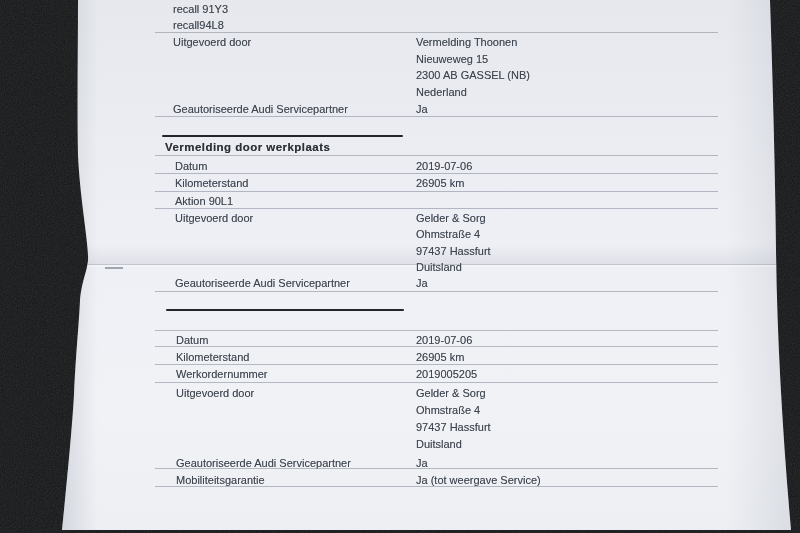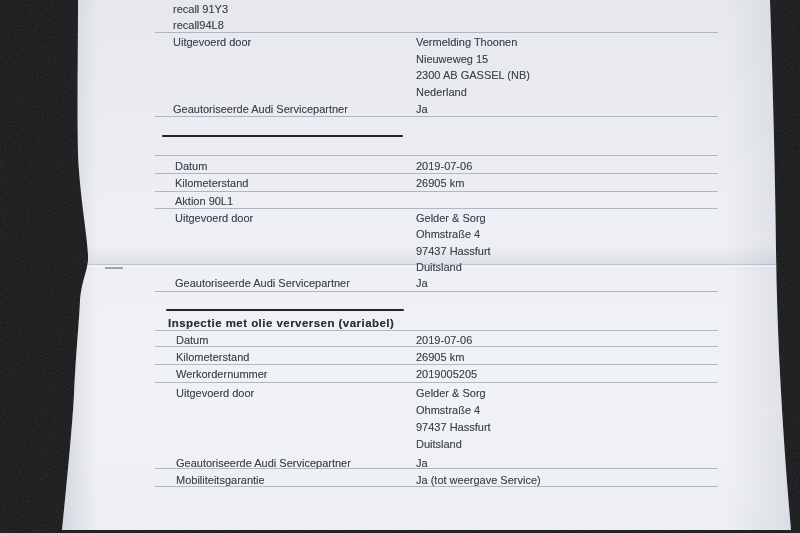--- a/index.html
+++ b/index.html
@@ -78,20 +78,21 @@
     <div class="txt val" style="top:36px">Vermelding Thoonen</div>
     <div class="txt val" style="top:53px">Nieuweweg 15</div>
     <div class="txt val" style="top:69px">2300 AB GASSEL (NB)</div>
     <div class="txt val" style="top:86px">Nederland</div>
 
     <div class="txt" style="left:173px;top:103px">Geautoriseerde Audi Servicepartner</div>
     <div class="txt val" style="top:103px">Ja</div>
     <div class="rule" style="top:116px"></div>
 
     <div class="bar" style="left:162px;top:134.5px;width:241px"></div>
+    <div class="hdr" style="left:165px;top:141px">Vermelding door werkplaats</div>
     <div class="rule" style="top:155px"></div>
 
     <div class="txt" style="left:175px;top:160px">Datum</div>
     <div class="txt val" style="top:160px">2019-07-06</div>
     <div class="rule" style="top:173px"></div>
 
     <div class="txt" style="left:175px;top:177px">Kilometerstand</div>
     <div class="txt val" style="top:177px">26905 km</div>
     <div class="rule" style="top:191px"></div>
 
@@ -102,21 +103,20 @@
     <div class="txt val" style="top:212px">Gelder &amp; Sorg</div>
     <div class="txt val" style="top:228px">Ohmstraße 4</div>
     <div class="txt val" style="top:245px">97437 Hassfurt</div>
     <div class="txt val" style="top:261px">Duitsland</div>
 
     <div class="txt" style="left:175px;top:277px">Geautoriseerde Audi Servicepartner</div>
     <div class="txt val" style="top:277px">Ja</div>
     <div class="rule" style="top:291px"></div>
 
     <div class="bar" style="left:166px;top:308.5px;width:238px"></div>
-    <div class="hdr" style="left:168px;top:317px">Inspectie met olie verversen (variabel)</div>
     <div class="rule" style="top:330px"></div>
 
     <div class="txt" style="left:176px;top:334px">Datum</div>
     <div class="txt val" style="top:334px">2019-07-06</div>
     <div class="rule" style="top:346px"></div>
 
     <div class="txt" style="left:176px;top:351px">Kilometerstand</div>
     <div class="txt val" style="top:351px">26905 km</div>
     <div class="rule" style="top:364px"></div>
 

